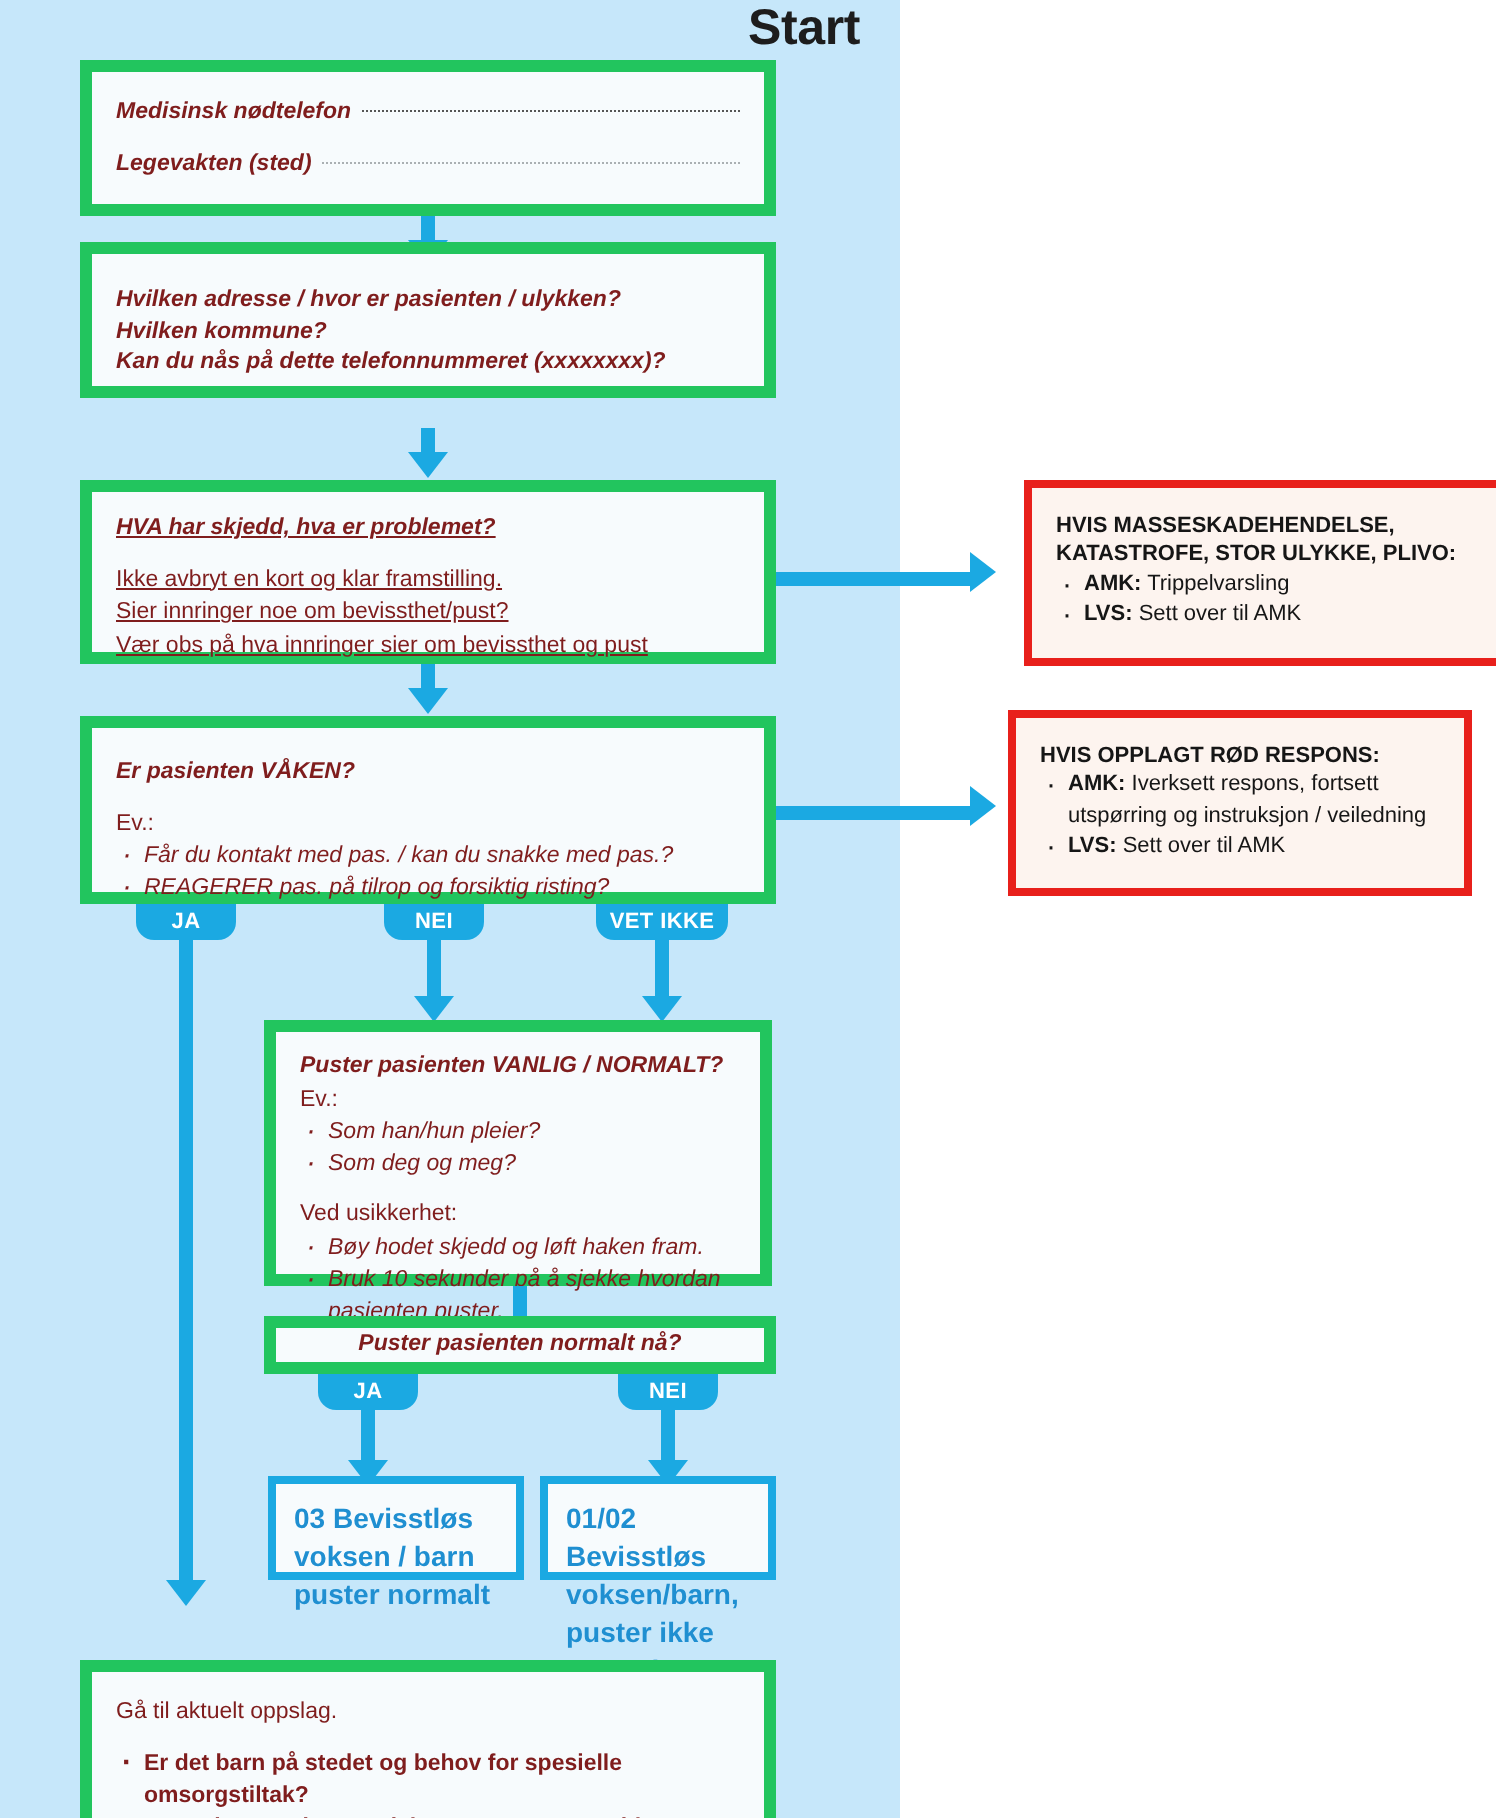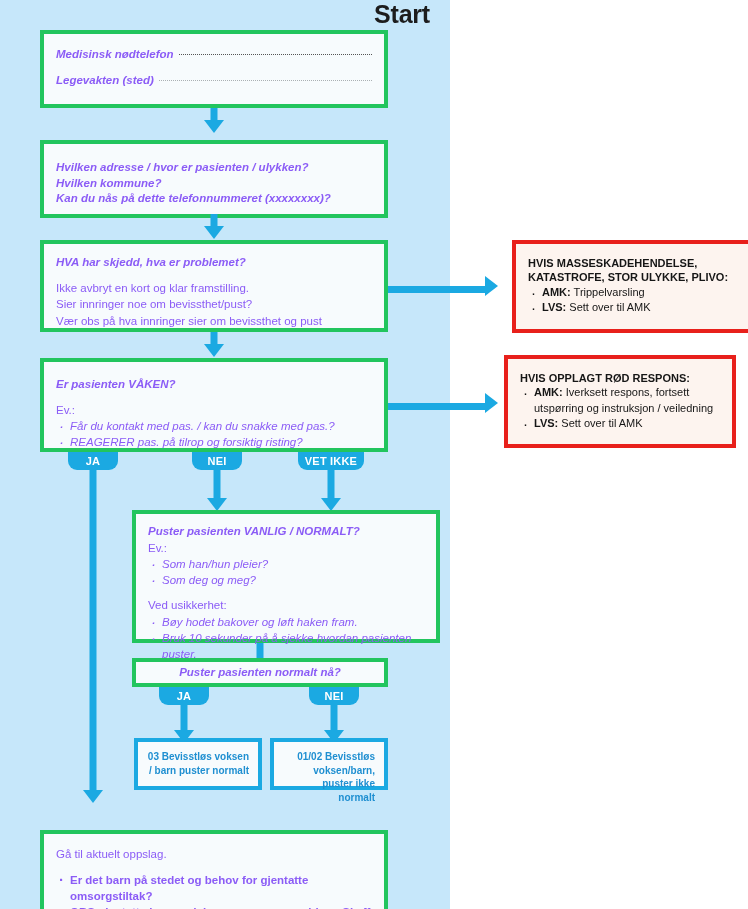--- a/index.html
+++ b/index.html
@@ -22,23 +22,23 @@
     top: 0;
     width: 450px;
     height: 909px;
     background: #c6e7fa;
   }
 
   
   .bbox {
     position: absolute;
     box-sizing: border-box;
-    border: 4px solid #22c55e;
+    border: 6px solid #22c55e;
     background: #f7fbfd;
-    color: #8b5cf6;
+    color: #7f1d1d;
   }
   .bbox-inner {
     padding: 10px 12px;
   }
 
   .q-title {
     font-style: italic;
     font-weight: bold;
     font-size: 11.5px;
     line-height: 1.35;
@@ -191,25 +191,24 @@
   
   .outcome {
     position: absolute;
     box-sizing: border-box;
     border: 4px solid #1ba9e2;
     background: #f7fbfd;
     padding: 8px 9px;
   }
   .outcome .otxt {
     color: #1f8fd1;
-    font-size: 10px;
+    font-size: 14px;
     font-weight: bold;
     line-height: 1.35;
     margin: 0;
-    text-align: right;
   }
 
   
   .slim {
     display: flex;
     align-items: center;
     justify-content: center;
   }
   .slim .q-title { text-align: center; }
 </style>
@@ -232,35 +231,35 @@
       <span class="dots"></span>
     </div>
   </div>
 </div>
 
 <div class="varrow" style="left:214px; top:108px;">
   <div class="stem" style="height:14px;"></div>
   <div class="head" style="top:12px;"></div>
 </div>
 
-<div class="bbox" style="left:40px; top:140px; width:348px; height:78px;">
+<div class="bbox" style="left:40px; top:121px; width:348px; height:78px;">
   <div class="bbox-inner" style="padding-top:16px;">
     <p class="q-title">Hvilken adresse / hvor er pasienten / ulykken?</p>
     <p class="q-title">Hvilken kommune?</p>
     <p class="q-title">Kan du nås på dette telefonnummeret (xxxxxxxx)?</p>
   </div>
 </div>
 
 <div class="varrow" style="left:214px; top:214px;">
   <div class="stem" style="height:14px;"></div>
   <div class="head" style="top:12px;"></div>
 </div>
 
 <div class="bbox" style="left:40px; top:240px; width:348px; height:92px;">
-  <div class="bbox-inner" style="padding-top:11px;">
+  <div class="bbox-inner" style="padding-top:11px;text-decoration:underline;">
     <p class="q-title">HVA har skjedd, hva er problemet?</p>
     <div class="gap"></div>
     <p class="body-txt">Ikke avbryt en kort og klar framstilling.</p>
     <p class="body-txt">Sier innringer noe om bevissthet/pust?</p>
     <p class="body-txt">Vær obs på hva innringer sier om bevissthet og pust</p>
   </div>
 </div>
 
 <div class="harrow" style="left:388px; top:286px; width:110px;">
   <div class="stem" style="width:97px;"></div>
@@ -301,32 +300,32 @@
 <div class="varrow" style="left:217px; top:470px;">
   <div class="stem" style="height:30px;"></div>
   <div class="head" style="top:28px;"></div>
 </div>
 
 <div class="varrow" style="left:331px; top:470px;">
   <div class="stem" style="height:30px;"></div>
   <div class="head" style="top:28px;"></div>
 </div>
 
-<div class="bbox" style="left:132px; top:510px; width:308px; height:133px;">
+<div class="bbox" style="left:132px; top:510px; width:254px; height:133px;">
   <div class="bbox-inner" style="padding-top:10px;">
     <p class="q-title">Puster pasienten VANLIG / NORMALT?</p>
     <p class="body-txt">Ev.:</p>
     <ul class="bullets ital">
       <li>Som han/hun pleier?</li>
       <li>Som deg og meg?</li>
     </ul>
     <div class="gap"></div>
     <p class="body-txt">Ved usikkerhet:</p>
     <ul class="bullets ital">
-      <li>Bøy hodet bakover og løft haken fram.</li>
+      <li>Bøy hodet skjedd og løft haken fram.</li>
       <li>Bruk 10 sekunder på å sjekke hvordan pasienten puster.</li>
     </ul>
   </div>
 </div>
 
 <div class="varrow" style="left:260px; top:643px;">
   <div class="stem" style="height:15px;"></div>
 </div>
 
 <div class="bbox slim" style="left:132px; top:658px; width:256px; height:29px;">
@@ -350,21 +349,21 @@
 </div>
 <div class="outcome" style="left:270px; top:738px; width:118px; height:52px;">
   <p class="otxt">01/02 Bevisstløs voksen/barn, puster ikke normalt</p>
 </div>
 
 <div class="bbox" style="left:40px; top:830px; width:348px; height:87px;">
   <div class="bbox-inner" style="padding-top:12px;">
     <p class="body-txt">Gå til aktuelt oppslag.</p>
     <div class="gap"></div>
     <ul class="bullets">
-      <li style="font-weight:bold;">Er det barn på stedet og behov for gjentatte omsorgstiltak?</li>
+      <li style="font-weight:bold;">Er det barn på stedet og behov for spesielle omsorgstiltak?</li>
       <li style="font-weight:bold;">OBS gjentatte henvendelser om samme problem: Skaff flere opplysninger</li>
     </ul>
   </div>
 </div>
 
 <div class="rbox" style="left:512px; top:240px; width:270px; height:93px;">
   <p class="rhead">HVIS MASSESKADEHENDELSE,</p>
   <p class="rhead">KATASTROFE, STOR ULYKKE, PLIVO:</p>
   <ul class="bullets">
     <li>

